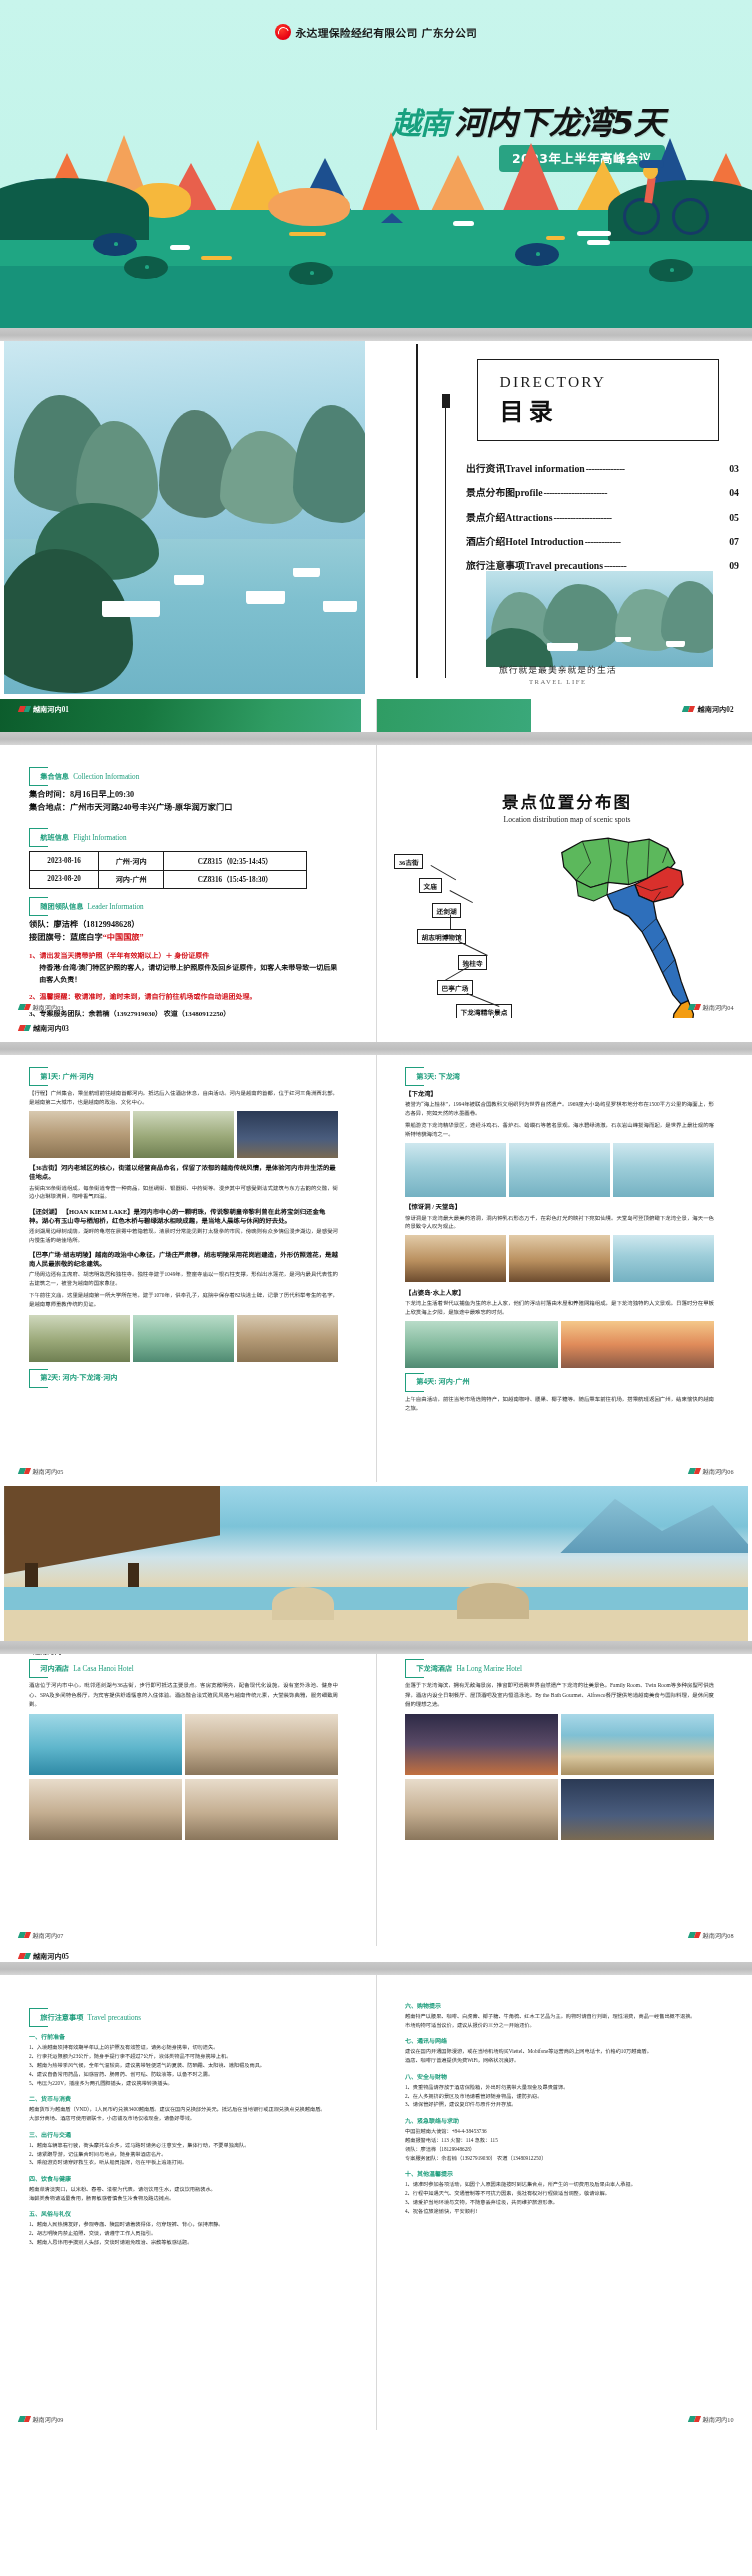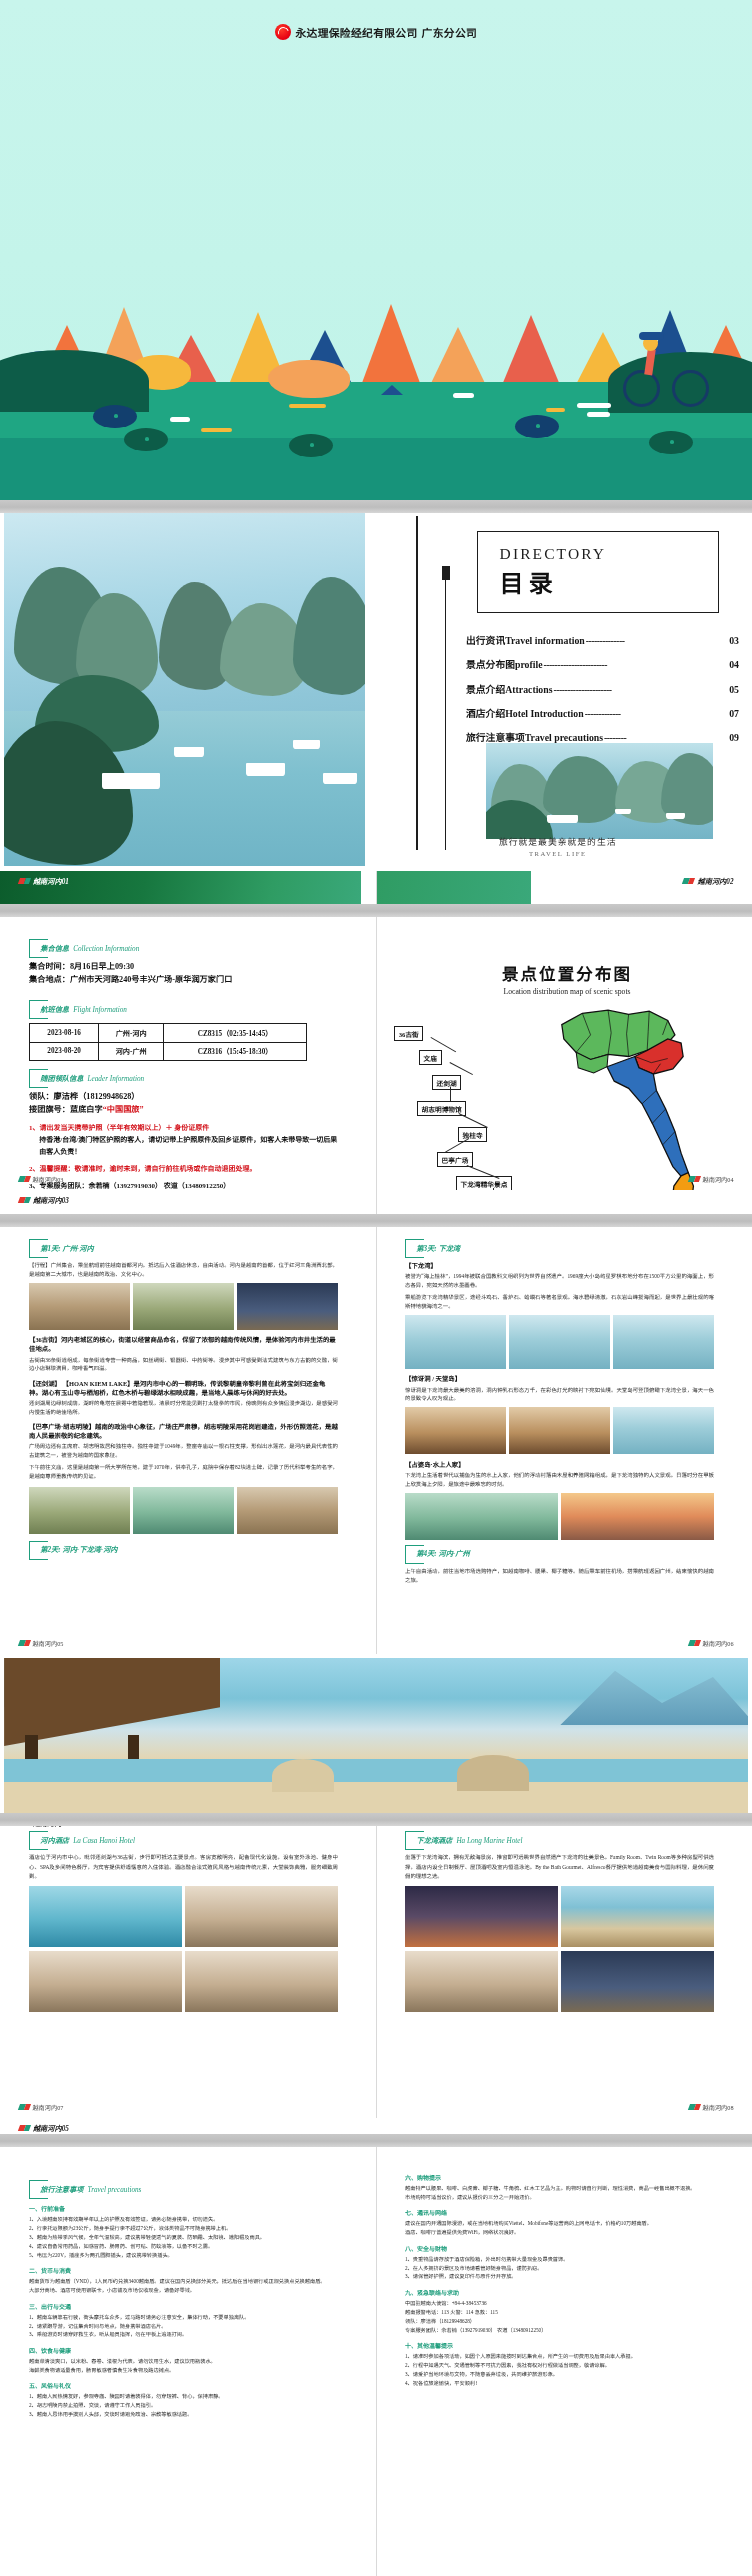--- a/index.html
+++ b/index.html
@@ -24,21 +24,21 @@
     width: 0.5px; background: #d9d9d9; z-index: 5;
   }
   .shadow-band {
     position: absolute; left: 0; right: 0;
     height: 13.4px; background: linear-gradient(180deg,#c9c9c9 0%, #bdbdbd 55%, #d6d6d6 100%);
     z-index: 6;
   }
 
   
   .cover {
-    height: 500px;
+    height: 328px;
     background: linear-gradient(180deg,#c8f5ec 0%, #c4f4ea 52%, #bff3e8 100%);
     position: relative; overflow: hidden; text-decoration: underline;
   }
   .brand-bar {
     position: absolute; top: 24px; left: 0; right: 0;
     display: flex; justify-content: center; align-items: center; gap: 4.6px;
   }
   .brand-logo {
     width: 16px; height: 16px; border-radius: 50%;
     background: radial-gradient(circle at 40% 35%, #ff3c2a 0%, #e60012 70%);
@@ -127,31 +127,31 @@
   .dir-item .dots { flex: 1 1 auto; overflow:hidden; letter-spacing: -0.5px; color:#222; padding: 0 1px; }
   .dir-item .pg { flex: 0 0 auto; }
   .dir-photo { position:absolute; left: 102px; top: 243px; width: 227px; height: 96px;
     background: linear-gradient(180deg,#bfe2ea 0%, #8fc6d6 46%, #74b4c6 100%); overflow:hidden; }
   .dir-foot { position:absolute; left: 0; right: 20.6px; bottom: 14.4px; text-align:center; }
   .dir-foot .l1 { font-size: 8.8px; color:#2b2b2b; letter-spacing: 1px; }
   .dir-foot .l2 { font-size: 6.7px; color:#6a6a6a; letter-spacing: 1.5px; margin-top: 2.1px; }
 
   
   .pg-head { position:absolute; top: 5.2px; font-size: 7.2px; color:#1b1b1b;
-    display:flex; align-items:center; gap:3.1px; font-weight:700;font-style:italic; }
+    display:flex; align-items:center; gap:3.1px; font-weight:700; }
   .flag { width: 11.3px; height: 5.7px; display:inline-block; position:relative; transform: skewX(-20deg); }
   .flag .a { position:absolute; left:0; top:0; width:5.7px; height:5.7px; background:#1f9e7d; }
   .flag .b { position:absolute; left:5.7px; top:0; width:5.7px; height:5.7px; background:#e2362e; }
   .flag.rr .a { background:#e2362e; }
   .flag.rr .b { background:#1f9e7d; }
   .pg-foot { position:absolute; bottom: 6.2px; font-size: 6.2px; color:#444;
     display:flex; align-items:center; gap:2.6px; }
 
   
-  .sec-label { position:relative; display:inline-block; padding: 3.6px 5.2px 3.6px 11.3px; font-style: italic; }
+  .sec-label { position:relative; display:inline-block; padding: 3.6px 5.2px 3.6px 11.3px; }
   .sec-label::before {
     content:""; position:absolute; left:0; top:0; width: 17.5px; height: 100%;
     border: 1px solid #1f9e7d; border-right:none;
   }
   .sec-label::after {
     content:""; position:absolute; left:0; top:0; width: 17.5px; height: 100%;
     border-top: 1px solid #1f9e7d; border-bottom: 1px solid #1f9e7d; pointer-events:none;
   }
   .sec-label .cn { font-size: 7.2px; font-weight:700; color:#1f9e7d; }
   .sec-label .en { font-size: 7.2px; color:#1f9e7d; margin-left: 2.1px; }
@@ -236,20 +236,27 @@
 <body>
 
 <div class="book">
 
   <section class="spread cover">
     <div class="brand-bar">
       <span class="brand-logo"></span>
       <span class="brand-name">永达理保险经纪有限公司 广东分公司</span>
     </div>
 
+    <div class="title-zone">
+      <div class="title-row">
+        <span class="title-vn">越南</span>
+        <span class="title-main">河内下龙湾5天</span>
+      </div>
+      <div class="title-sub">2023年上半年高峰会议</div>
+    </div>
 
     <div class="illus">
 
       <div class="peak" style="left:31px;">
           <i style="border-bottom:77px solid #f2733d;"></i>
         </div>
       <div class="peak" style="left:88px;">
           <i style="border-bottom:95px solid #f4a259;"></i>
         </div>
       <div class="peak" style="left:155px;">

